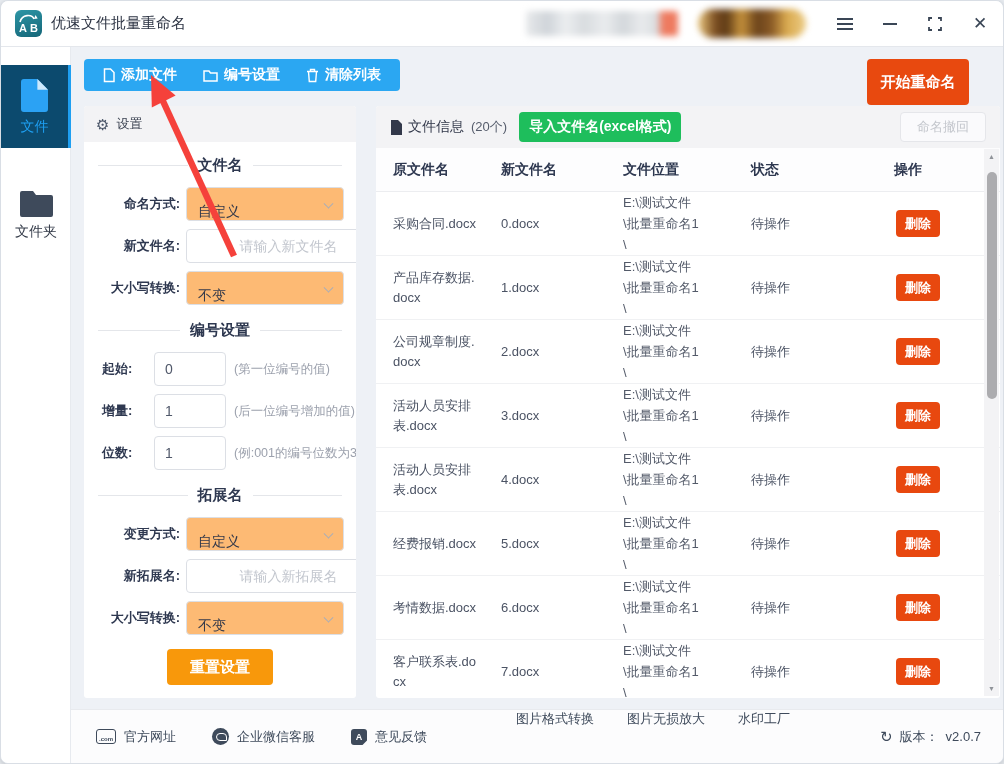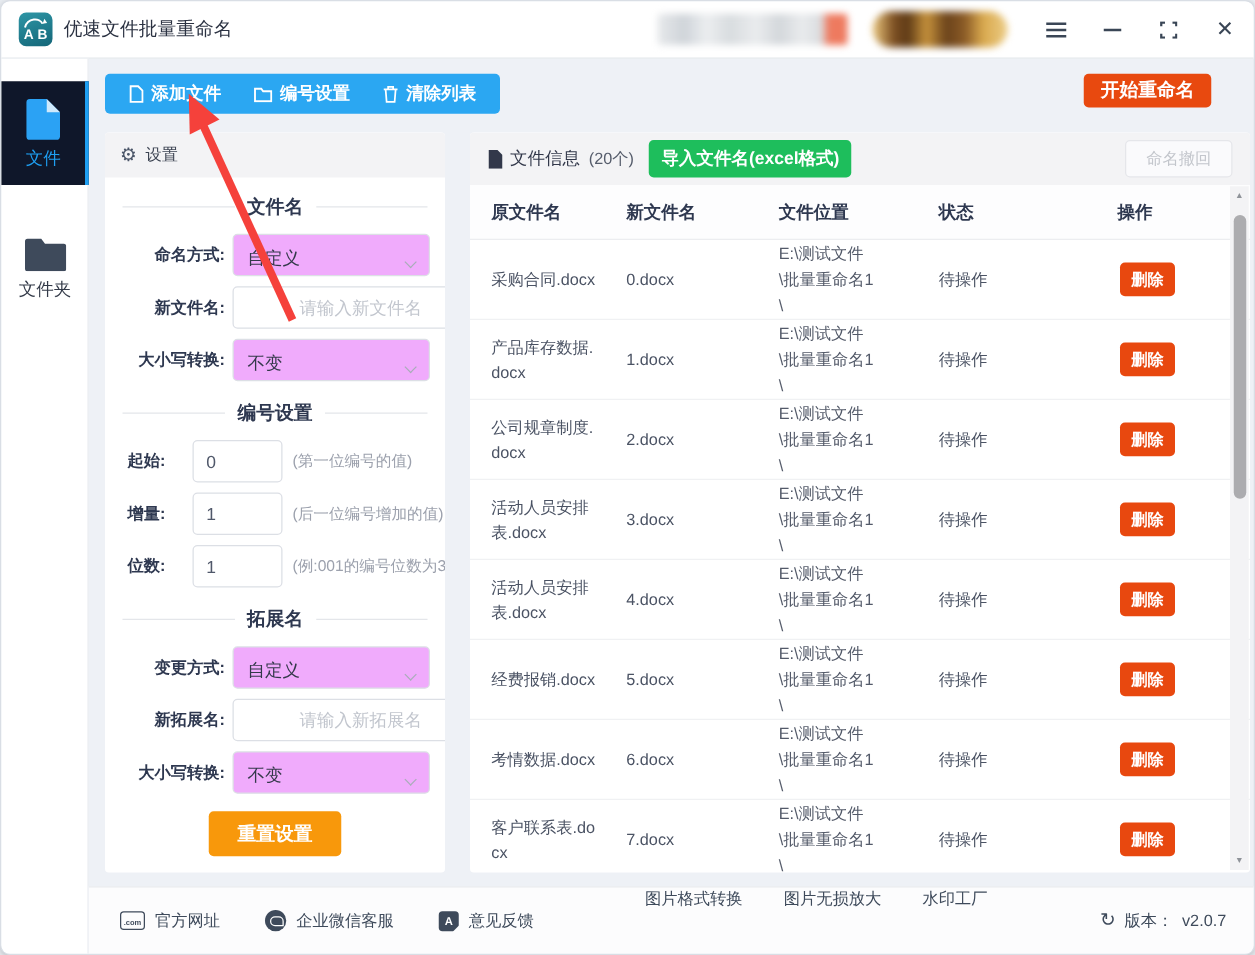--- a/index.html
+++ b/index.html
@@ -45,54 +45,54 @@
   
   .bluebar{
     position:absolute; left:83px; top:58px; height:32px;
     background:#2ba7f2; border-radius:4px; display:flex; align-items:center; padding:0 6px;
   }
   .bluebtn{
     display:flex; align-items:center; gap:6px; color:#fff; font-size:14px; font-weight:700;
     padding:0 13px; height:32px; cursor:pointer;
   }
   .startbtn{
-    position:absolute; right:34px; top:58px; width:102px; height:27px;
+    position:absolute; right:34px; top:58px; width:102px; height:46px;
     background:#e8490f; border:none; border-radius:4px; color:#fff;
     font-size:15px; font-weight:600; cursor:pointer; font-family:inherit;
   }
   
   .sidebar{
     position:absolute; left:0; top:46px; width:70px; bottom:0;
     background:#ffffff; border-right:1px solid #e7eaef;
   }
   .side-item{ width:70px; padding:14px 0 12px; display:flex; flex-direction:column; align-items:center; gap:6px; cursor:pointer; }
   .side-item .slabel{ font-size:14px; color:#333a48; }
-  .side-item.active{ background:#0f172a; border-right:3px solid #1e9ff2; margin-top:18px;}
+  .side-item.active{ background:#0c4a6e; border-right:3px solid #1e9ff2; margin-top:18px;}
   .side-item.active .slabel{ color:#1e9ff2; }
   .side-item.folder{ margin-top:28px; }
   
   .settings{
     position:absolute; left:83px; top:105px; width:272px; height:592px;
     background:#ffffff; border-radius:3px; overflow:hidden;
   }
   .settings-head{
     height:36px; background:#f3f3f5; display:flex; align-items:center; padding:0 12px; gap:7px;
     color:#3c4352; font-size:13px;
   }
   .gear{ color:#4a5568; font-size:15px; line-height:1; }
   .sec-title{
     display:flex; align-items:center; gap:10px; margin:14px 14px 10px;
     font-size:15px; font-weight:bold; color:#2e3850;
   }
   .sec-title::before,.sec-title::after{ content:""; flex:1; height:1px; background:#e4e6ea; }
   .srow{ display:flex; align-items:center; margin:0 12px 4px; height:38px; }
   .flabel{ width:84px; text-align:right; font-size:13px; font-weight:bold; color:#2e3850; flex:0 0 auto; margin-right:6px; }
   .control{
-    flex:1; height:34px; border:1px solid #dcdfe5; border-radius:4px; background:#f0abfc;
-    display:flex; align-items:flex-end; justify-content:space-between; padding:4px 11px;
+    flex:1; height:34px; border:1px solid #dcdfe5; border-radius:4px; background:#fdba74;
+    display:flex; align-items:flex-start; justify-content:space-between; padding:15px 11px;
     font-size:14px; color:#33394a; cursor:pointer;
   }
   .chev{ width:7px; height:7px; border:solid #a8adb8; border-width:0 1.5px 1.5px 0; transform:rotate(45deg) translate(-2px,-2px); }
   .tinput{
     flex:1; height:34px; border:1px solid #dcdfe5; border-radius:4px; padding:0 11px;
     font-size:14px; color:#33394a; font-family:inherit; outline:none;text-align:center;
   }
   .tinput::placeholder{ color:#c2c6ce; }
   .nlabel{ width:58px; text-align:left; padding-left:6px; font-size:13px; font-weight:bold; color:#2e3850; flex:0 0 auto; }
   .ninput{

